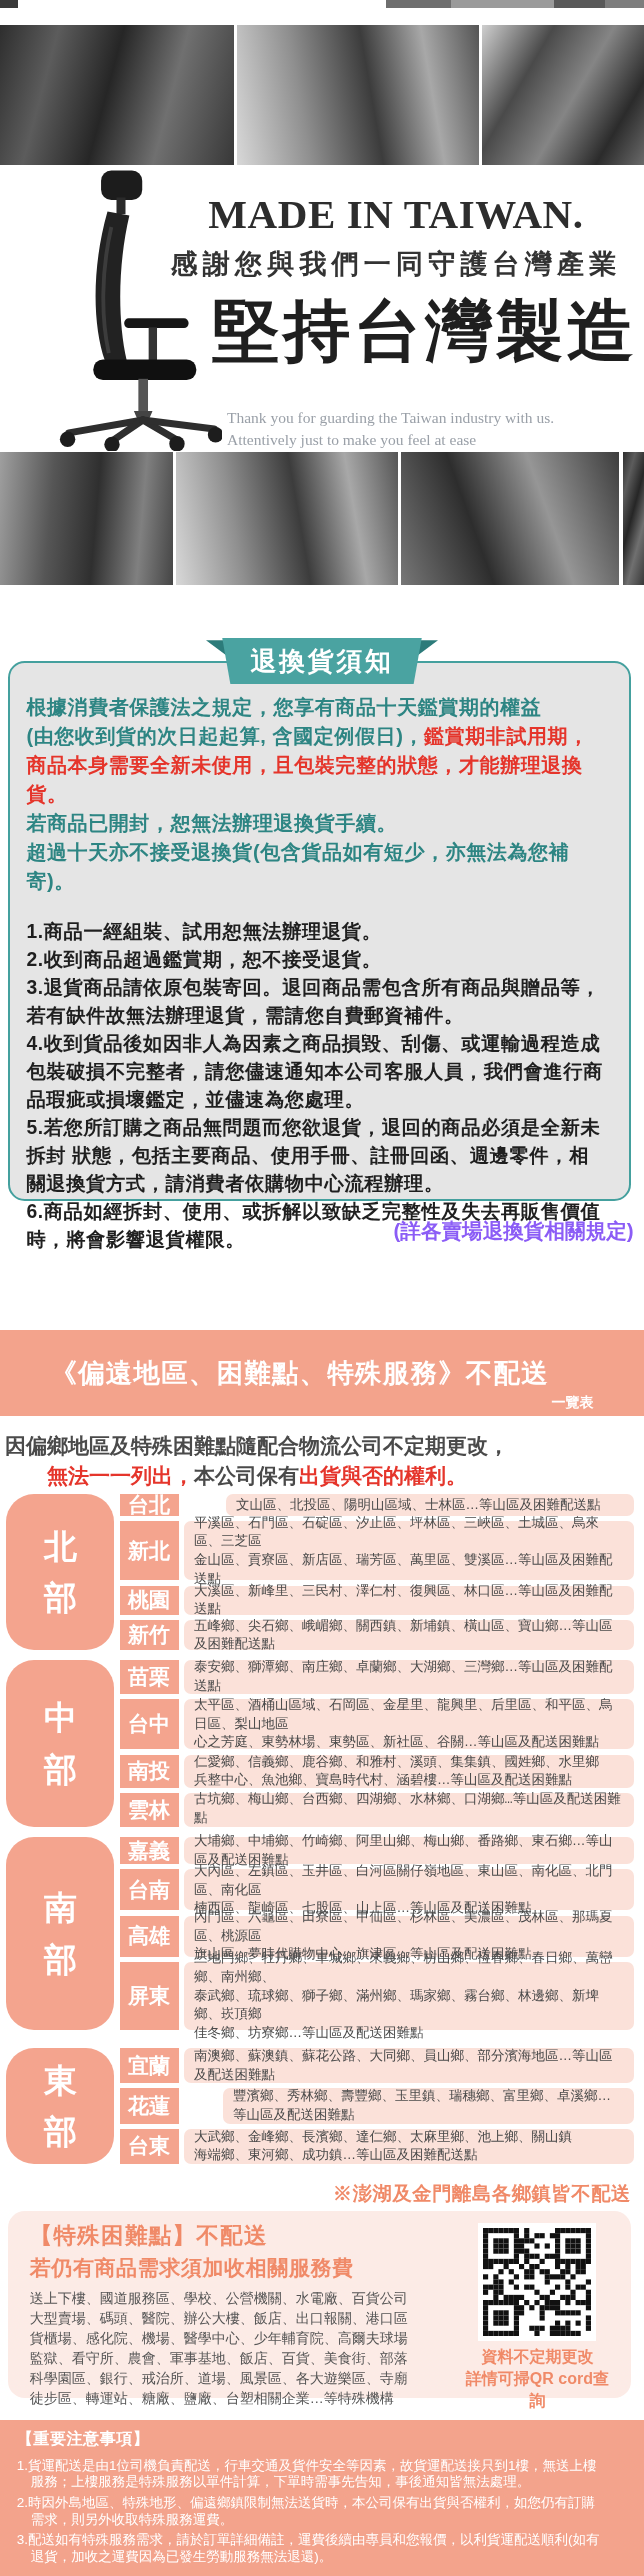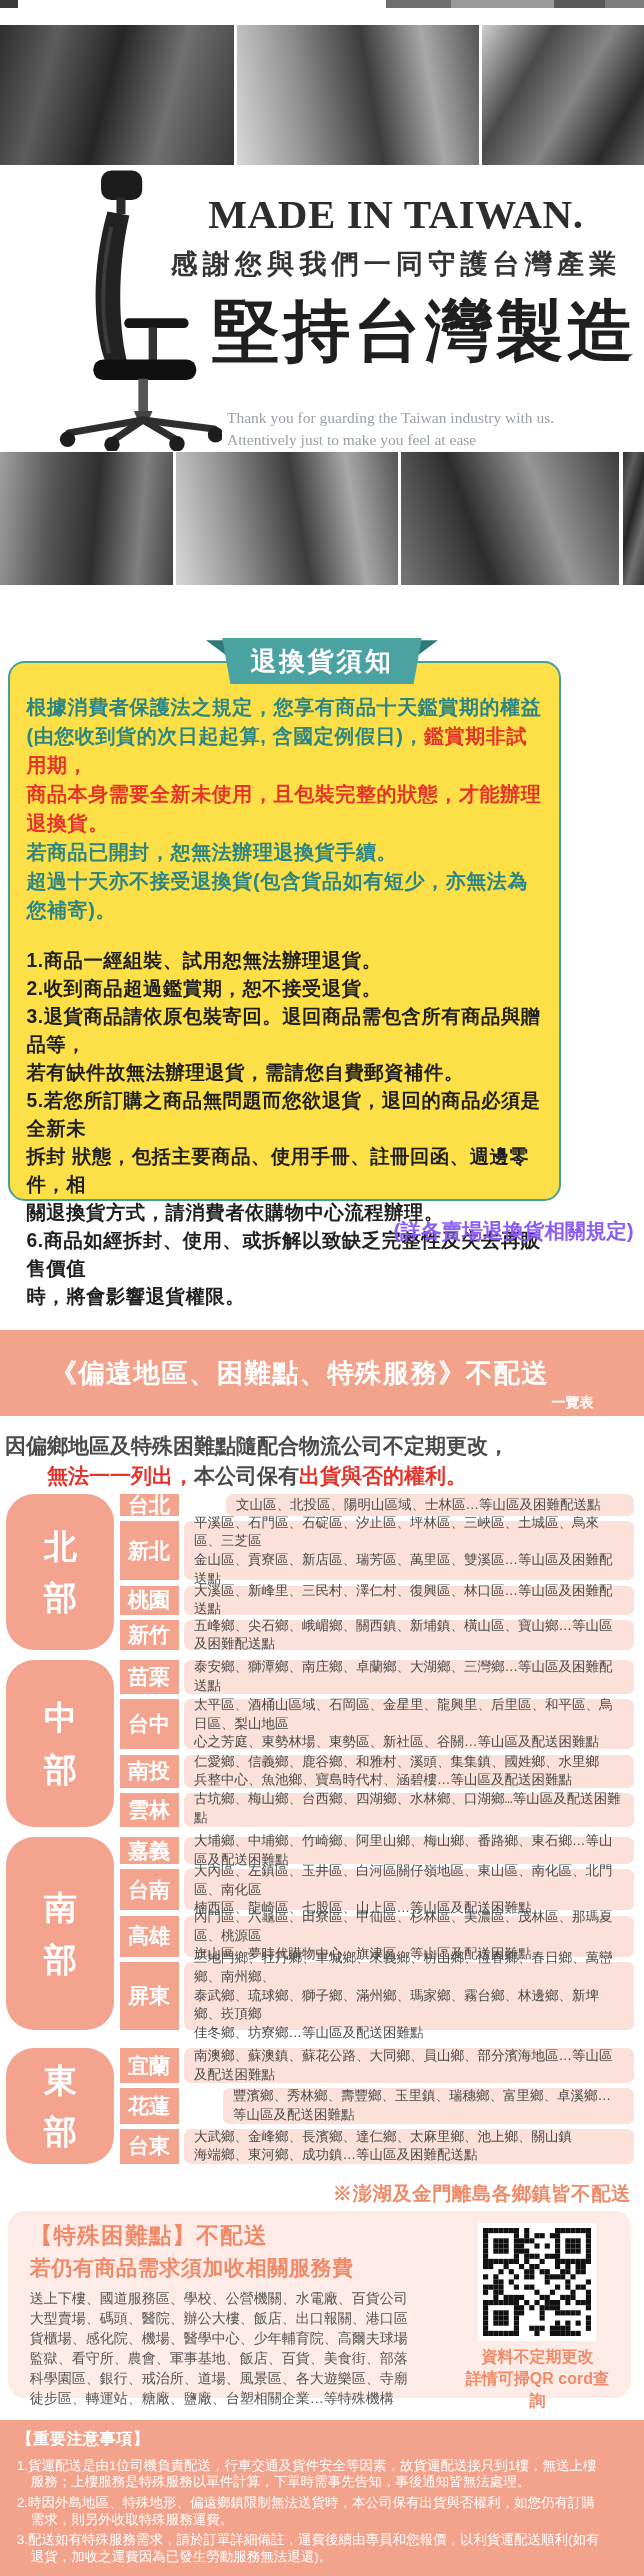--- a/index.html
+++ b/index.html
@@ -32,22 +32,22 @@
   #chair{position:absolute;left:29px;top:5.2px;}
 
   
   #rn-ribbon{position:absolute;left:206px;top:638px;width:232px;height:46px;z-index:3;}
   #rn-ribbon .wings{position:absolute;inset:0;background:#2c7b7a;
     clip-path:polygon(0 5%,100% 5%,88% 50%,12% 50%);}
   #rn-ribbon .face{position:absolute;inset:0;background:#4aa3a1;
     clip-path:polygon(7% 0,93% 0,89.5% 100%,10.5% 100%);
     display:flex;align-items:center;justify-content:center;}
   #rn-ribbon .face span{color:#fff;font-size:26px;font-weight:bold;letter-spacing:2.6px;}
-  #rn-box{position:absolute;left:7.7px;top:661px;width:553px;height:540px;
-    background:#fde047;border:2.6px solid #44a09e;border-radius:16.7px;box-sizing:border-box;
+  #rn-box{position:absolute;left:7.7px;top:661px;width:623px;height:540px;
+    background:#e5e5e5;border:2.6px solid #44a09e;border-radius:16.7px;box-sizing:border-box;
     padding:30px 16.7px 0 16.7px;}
   .rn-line{font-size:20px;font-weight:bold;line-height:29px;letter-spacing:0.6px;}
   .t-teal{color:#2d8583;}
   .t-red{color:#e5352b;}
   #rn-items{margin-top:22px;}
   .rn-item{font-size:19.3px;font-weight:bold;color:#1f1f1f;line-height:28px;white-space:pre-line;letter-spacing:0.6px;}
   #rn-footnote{position:absolute;right:10.3px;top:1217px;color:#8b5cf6;
     font-size:20.6px;font-weight:bold;}
 
   
@@ -164,20 +164,23 @@
       <span class="t-teal">若商品已開封，恕無法辦理退換貨手續。</span>
     </div>
     <div class="rn-line">
       <span class="t-teal">超過十天亦不接受退換貨(包含貨品如有短少，亦無法為您補寄)。</span>
     </div>
     <div id="rn-items">
       <div class="rn-item">1.商品一經組裝、試用恕無法辦理退貨。</div>
       <div class="rn-item">2.收到商品超過鑑賞期，恕不接受退貨。</div>
       <div class="rn-item">3.退貨商品請依原包裝寄回。退回商品需包含所有商品與贈品等，
 若有缺件故無法辦理退貨，需請您自費郵資補件。</div>
+      <div class="rn-item">4.收到貨品後如因非人為因素之商品損毀、刮傷、或運輸過程造成
+包裝破損不完整者，請您儘速通知本公司客服人員，我們會進行商
+品瑕疵或損壞鑑定，並儘速為您處理。</div>
       <div class="rn-item">5.若您所訂購之商品無問題而您欲退貨，退回的商品必須是全新未
 拆封 狀態，包括主要商品、使用手冊、註冊回函、週邊零件，相
 關退換貨方式，請消費者依購物中心流程辦理。</div>
       <div class="rn-item">6.商品如經拆封、使用、或拆解以致缺乏完整性及失去再販售價值
 時，將會影響退貨權限。</div>
     </div>
   </div>
 
   <div id="rn-footnote">(詳各賣場退換貨相關規定)</div>
 

